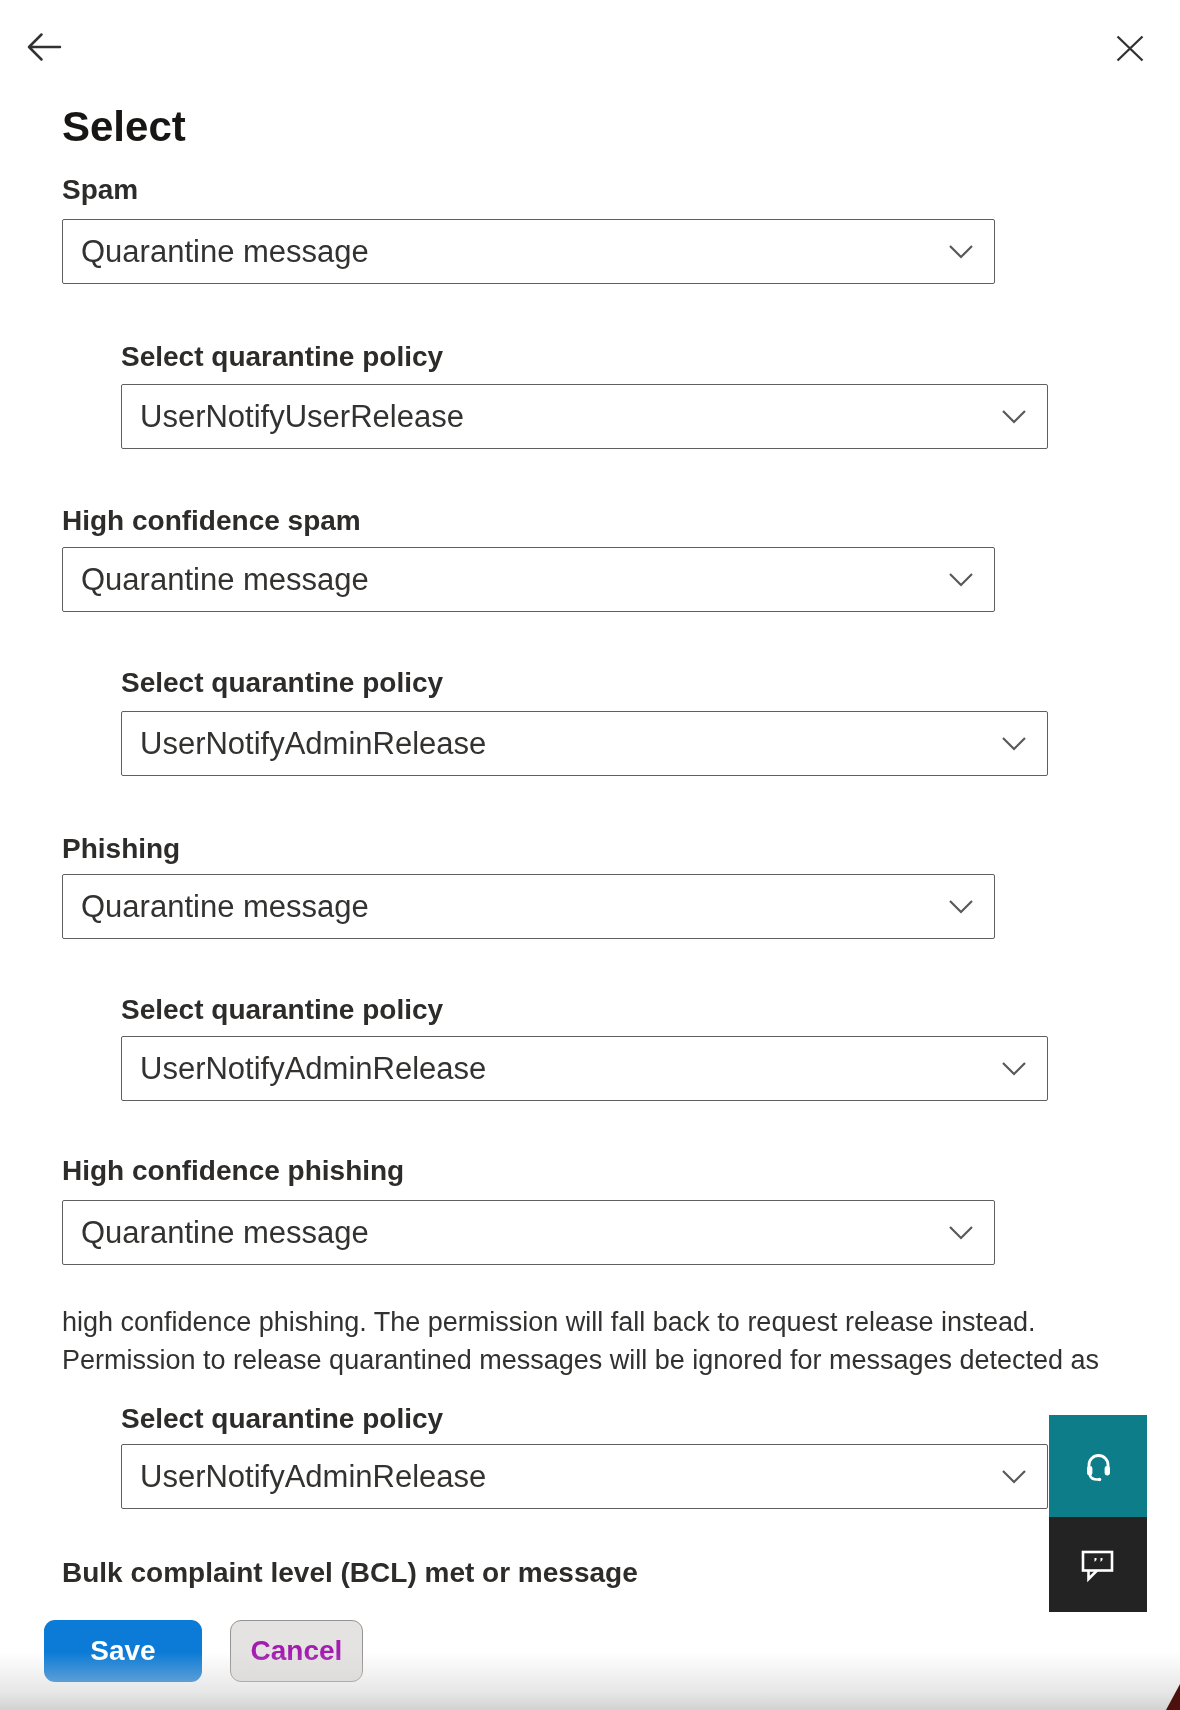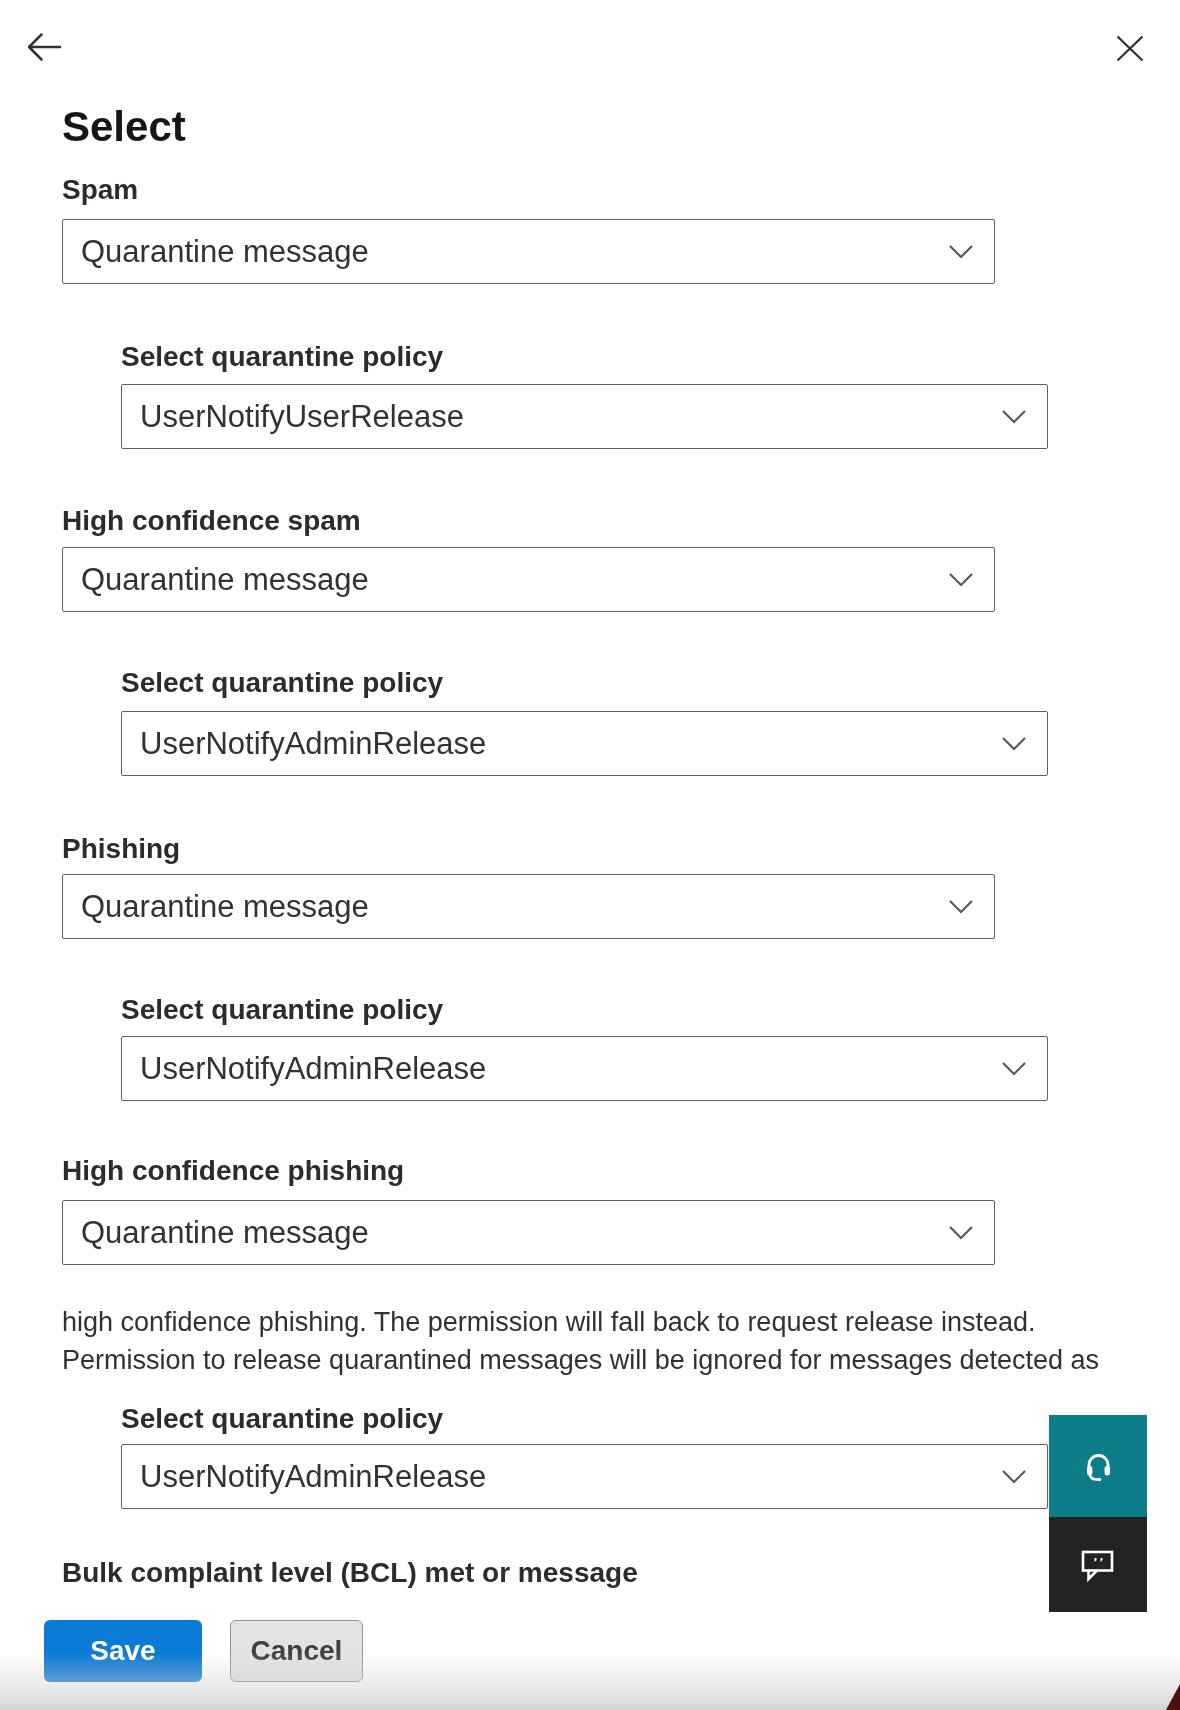--- a/index.html
+++ b/index.html
@@ -16,25 +16,25 @@
     height:65px;border:1.5px solid #615f5d;border-radius:2px;background:#fff;
     display:flex;align-items:center;justify-content:space-between;
     padding:0 20px 0 18px;box-sizing:border-box;cursor:pointer;
   }
   .dropdown .value{font-size:31px;font-weight:400;color:#333231;white-space:nowrap;}
   .chevron{flex:0 0 auto;}
   .note{font-size:27px;font-weight:400;color:#323130;line-height:38px;white-space:nowrap;}
   .clip-label{overflow:hidden;height:37px;}
   .footer-band{background:#ffffff;}
   .btn{
-    border-radius:6px;font-size:28px;font-weight:600;display:flex;align-items:center;justify-content:center;
+    border-radius:11px;font-size:28px;font-weight:600;display:flex;align-items:center;justify-content:center;
     box-sizing:border-box;cursor:pointer;border:none;
   }
   .btn-primary{background:#0b7bd7;color:#ffffff;}
-  .btn-default{background:#e4e3e2;color:#404040;border:1.5px solid #969493;}
+  .btn-default{background:#e4e3e2;color:#a21caf;border:1.5px solid #969493;}
   .side-widget{display:flex;align-items:center;justify-content:center;cursor:pointer;}
   .teal{background:#0d7d89;}
   .dark{background:#232323;}
   .bottom-fade{
     background:linear-gradient(180deg, rgba(230,230,230,0) 0%, rgba(210,210,210,0.55) 70%, #d2d2d2 100%);
     pointer-events:none;
   }
   .corner-wedge{
     background:#4c110c;
     clip-path:polygon(100% 0, 100% 100%, 0 100%);

